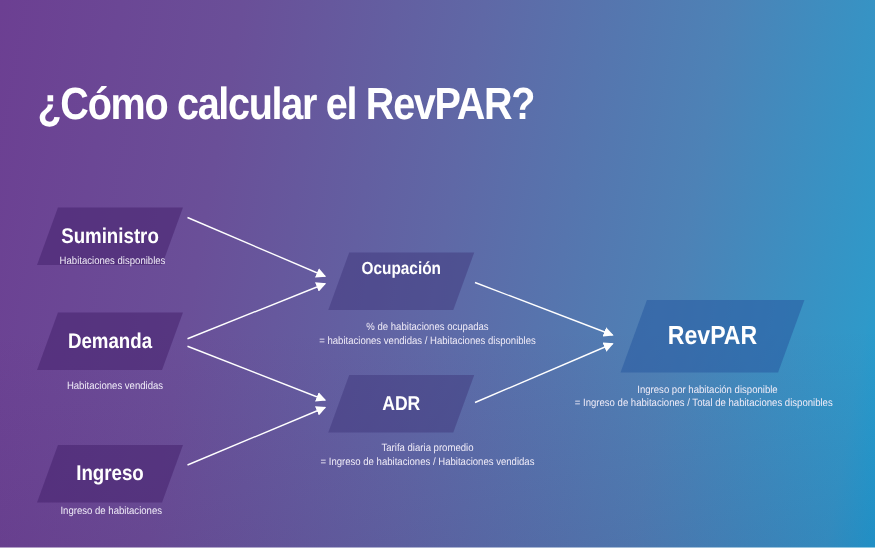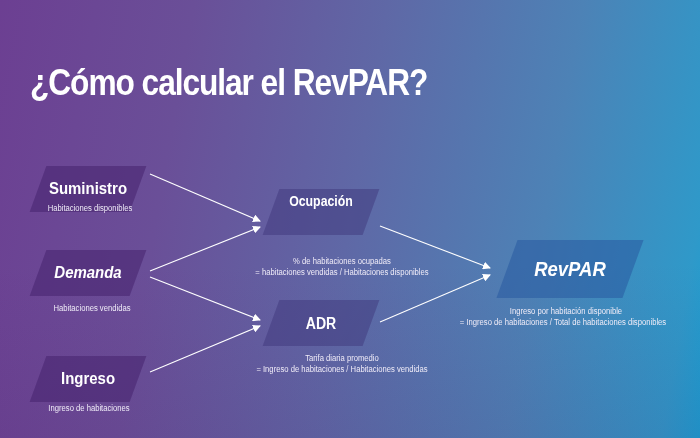--- a/index.html
+++ b/index.html
@@ -63,44 +63,44 @@
     <line x1="380" y1="322" x2="490" y2="275"></line>
   </g>
 </svg>
 
 <div class="node" style="left:28px;top:166px;width:120px;height:52px;">
   <div class="para" style="left:10px;top:0;width:100px;height:46px;"></div>
   <div class="node-label" style="top:13px;font-size:17px;">Suministro</div>
 </div>
 <div class="node-sub" style="left:-40px;top:203px;">Habitaciones disponibles</div>
 
-<div class="node" style="left:28px;top:250px;width:120px;height:46px;font-style:italic;">
+<div class="node" style="left:28px;top:250px;width:120px;height:46px;">
   <div class="para" style="left:10px;top:0;width:100px;height:46px;"></div>
   <div class="node-label" style="top:13px;font-size:17px;">Demanda</div>
 </div>
 <div class="node-sub" style="left:-38px;top:303px;">Habitaciones vendidas</div>
 
 <div class="node" style="left:28px;top:356px;width:120px;height:46px;">
   <div class="para" style="left:10px;top:0;width:100px;height:46px;"></div>
   <div class="node-label" style="top:13px;font-size:17px;">Ingreso</div>
 </div>
 <div class="node-sub" style="left:-41px;top:403px;">Ingreso de habitaciones</div>
 
-<div class="node" style="left:262px;top:189px;width:118px;height:34px;">
+<div class="node" style="left:262px;top:202px;width:118px;height:34px;">
   <div class="para mid" style="left:9px;top:0;width:100px;height:46px;"></div>
   <div class="node-label" style="top:4px;font-size:14px;">Ocupación</div>
 </div>
 <div class="node-sub" style="left:212px;top:256px;">% de habitaciones ocupadas</div>
 <div class="node-sub" style="left:212px;top:267px;">= habitaciones vendidas / Habitaciones disponibles</div>
 
 <div class="node" style="left:262px;top:300px;width:118px;height:46px;text-decoration:underline;">
   <div class="para mid" style="left:9px;top:0;width:100px;height:46px;"></div>
   <div class="node-label" style="top:15px;font-size:16px;">ADR</div>
 </div>
 <div class="node-sub" style="left:212px;top:353px;">Tarifa diaria promedio</div>
 <div class="node-sub" style="left:212px;top:364px;">= Ingreso de habitaciones / Habitaciones vendidas</div>
 
-<div class="node" style="left:495px;top:240px;width:150px;height:58px;font-style:italic;">
+<div class="node" style="left:495px;top:240px;width:150px;height:58px;">
   <div class="para end" style="left:12px;top:0;width:126px;height:58px;"></div>
   <div class="node-label" style="top:17px;font-size:21px;">RevPAR</div>
 </div>
 <div class="node-sub" style="left:436px;top:306px;">Ingreso por habitación disponible</div>
 <div class="node-sub" style="left:433px;top:317px;">= Ingreso de habitaciones / Total de habitaciones disponibles</div>
 
 </body></html>

